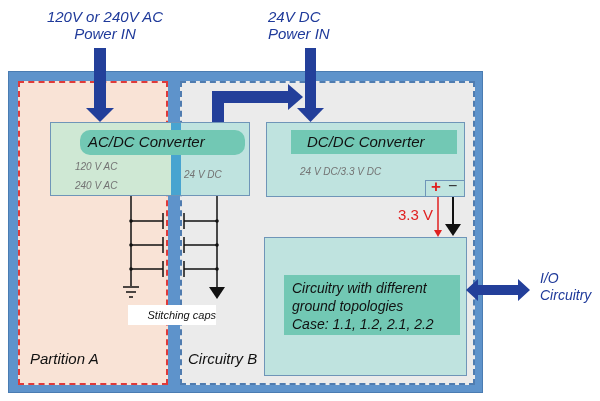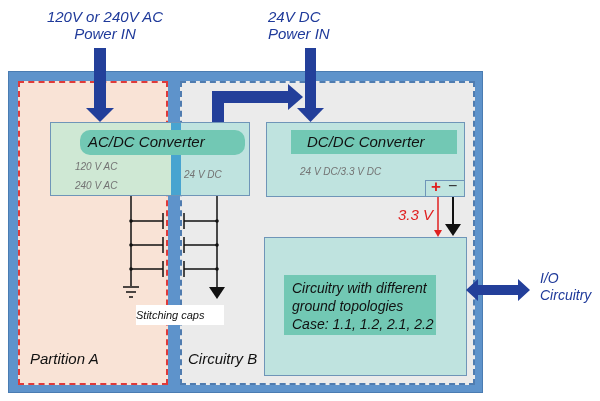--- a/index.html
+++ b/index.html
@@ -45,29 +45,29 @@
 <div class="abs body-txt" style="left:184px;top:165px;">24 V DC</div>
 
 <div class="abs box" style="left:266px;top:122px;width:199px;height:75px;background:#bfe3df;"></div>
 <div class="abs hdr" style="left:291px;top:130px;width:166px;height:24px;padding-left:16px;">DC/DC Converter</div>
 <div class="abs body-txt" style="left:300px;top:162px;">24 V DC/3.3 V DC</div>
 <div class="abs box" style="left:425px;top:180px;width:40px;height:17px;background:#bfe3df;"></div>
 <div class="abs" style="left:431px;top:177px;color:#e02020;font-size:17px;font-weight:bold;">+</div>
 <div class="abs" style="left:448px;top:177px;color:#333;font-size:16px;">−</div>
 
 <div class="abs box" style="left:264px;top:237px;width:203px;height:139px;background:#bfe3df;"></div>
-<div class="abs" style="left:284px;top:275px;width:152px;height:60px;background:#72c8b4;padding:4px 0 0 8px;box-sizing:border-box;font-style:italic;font-size:14px;line-height:18px;color:#111;">
+<div class="abs" style="left:284px;top:275px;width:176px;height:60px;background:#72c8b4;padding:4px 0 0 8px;box-sizing:border-box;font-style:italic;font-size:14px;line-height:18px;color:#111;">
   <div>Circuitry with different</div>
   <div>ground topologies</div>
   <div>Case: 1.1, 1.2, 2.1, 2.2</div>
 </div>
 
-<div class="abs" style="left:398px;top:206px;color:#e02020;font-style:italic;font-size:15px;text-align:right;">3.3 V</div>
+<div class="abs" style="left:398px;top:206px;color:#e02020;font-size:15px;text-align:right;">3.3 V</div>
 
-<div class="abs" style="left:128px;top:305px;width:88px;height:20px;background:#fff;font-style:italic;font-size:11px;line-height:20px;text-align:left;color:#111;margin-left:8px;">Stitching caps</div>
+<div class="abs" style="left:128px;top:305px;width:88px;height:20px;background:#fff;font-style:italic;font-size:11px;line-height:20px;text-align:right;color:#111;">Stitching caps</div>
 
 <div class="abs part-label" style="left:30px;top:350px;">Partition A</div>
 <div class="abs part-label" style="left:188px;top:350px;">Circuitry B</div>
 
 <div class="abs label-blue" style="left:540px;top:270px;text-align:left;font-size:14px;">
   <div>I/O</div>
   <div>Circuitry</div>
 </div>
 
 <svg width="600" height="401">

